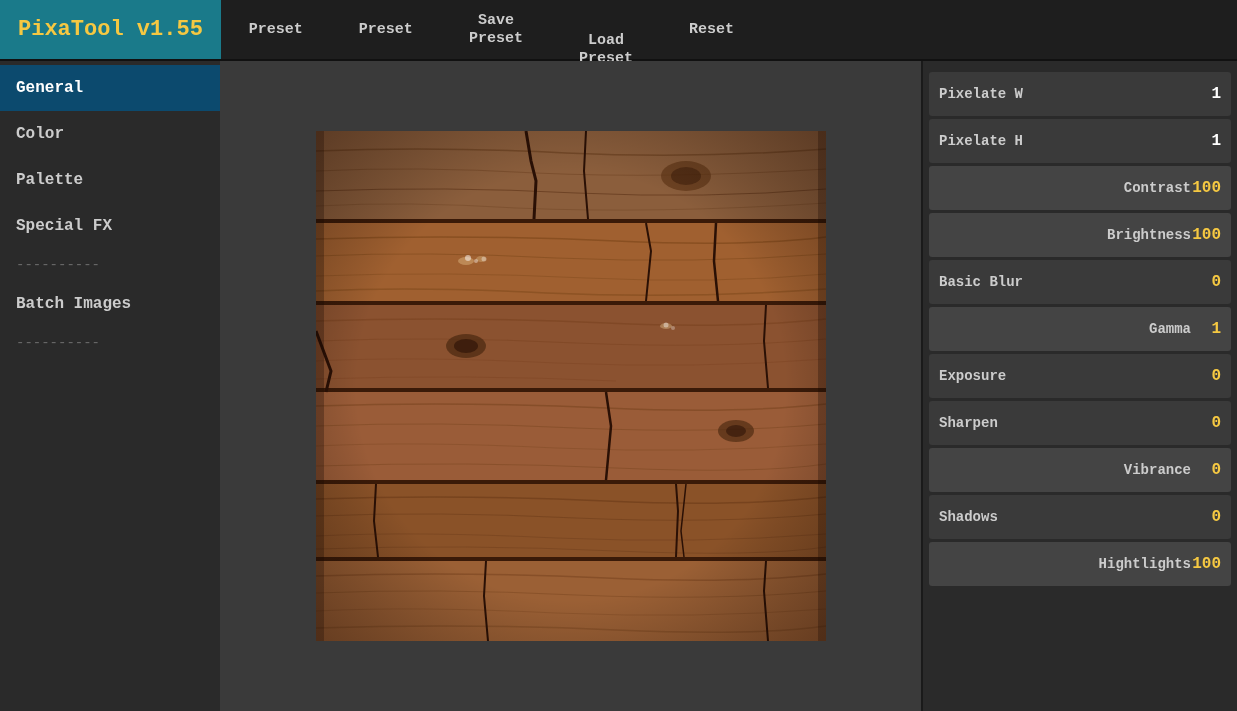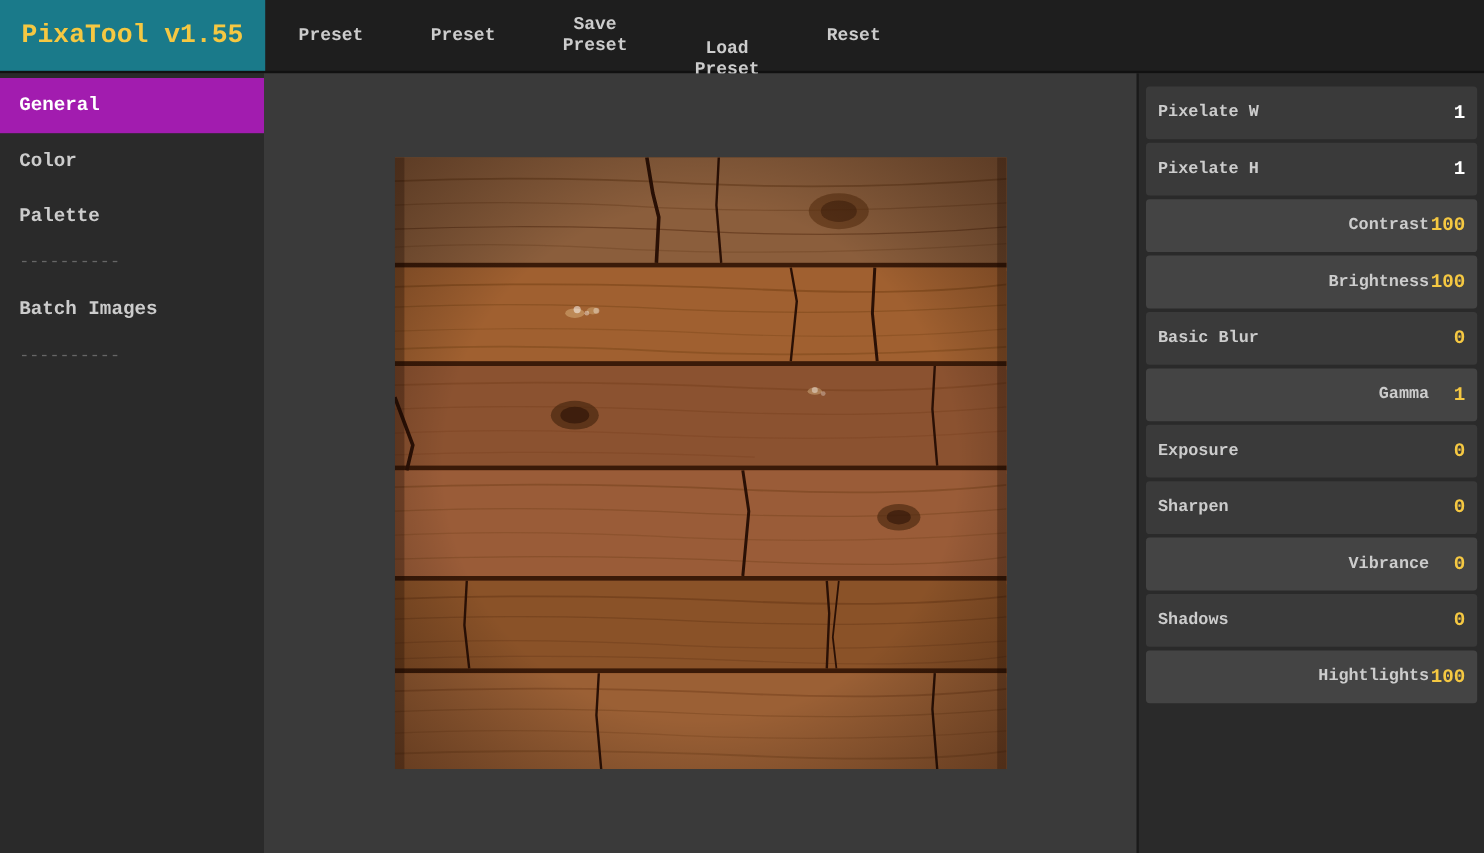--- a/index.html
+++ b/index.html
@@ -66,21 +66,21 @@
     }
     .sidebar-item {
       color: #cccccc;
       font-size: 16px;
       font-family: 'Courier New', Courier, monospace;
       font-weight: bold;
       padding: 14px 16px;
       cursor: pointer;
     }
     .sidebar-item.active {
-      background: #a21caf;
+      background: #0c4a6e;
       color: #ffffff;
     }
     .sidebar-divider {
       color: #666;
       font-size: 14px;
       padding: 8px 16px;
       font-family: 'Courier New', Courier, monospace;
     }
 
     
@@ -101,21 +101,21 @@
     }
 
     
     .wood-canvas {
       width: 100%;
       height: 100%;
     }
 
     
     .right-panel {
-      width: 290px;
+      width: 316px;
       background: #2a2a2a;
       flex-shrink: 0;
       padding: 8px 0;
       overflow-y: auto;
       border-left: 2px solid #1a1a1a;
     }
 
     .control-row {
       display: flex;
       align-items: center;
@@ -188,20 +188,23 @@
   <aside class="sidebar">
     <div class="sidebar-item active">
       <span>General</span>
     </div>
     <div class="sidebar-item">
       <span>Color</span>
     </div>
     <div class="sidebar-item">
       <span>Palette</span>
     </div>
+    <div class="sidebar-item">
+      <span>Special FX</span>
+    </div>
     <div class="sidebar-divider">
       <span>----------</span>
     </div>
     <div class="sidebar-item">
       <span>Batch Images</span>
     </div>
     <div class="sidebar-divider">
       <span>----------</span>
     </div>
   </aside>

